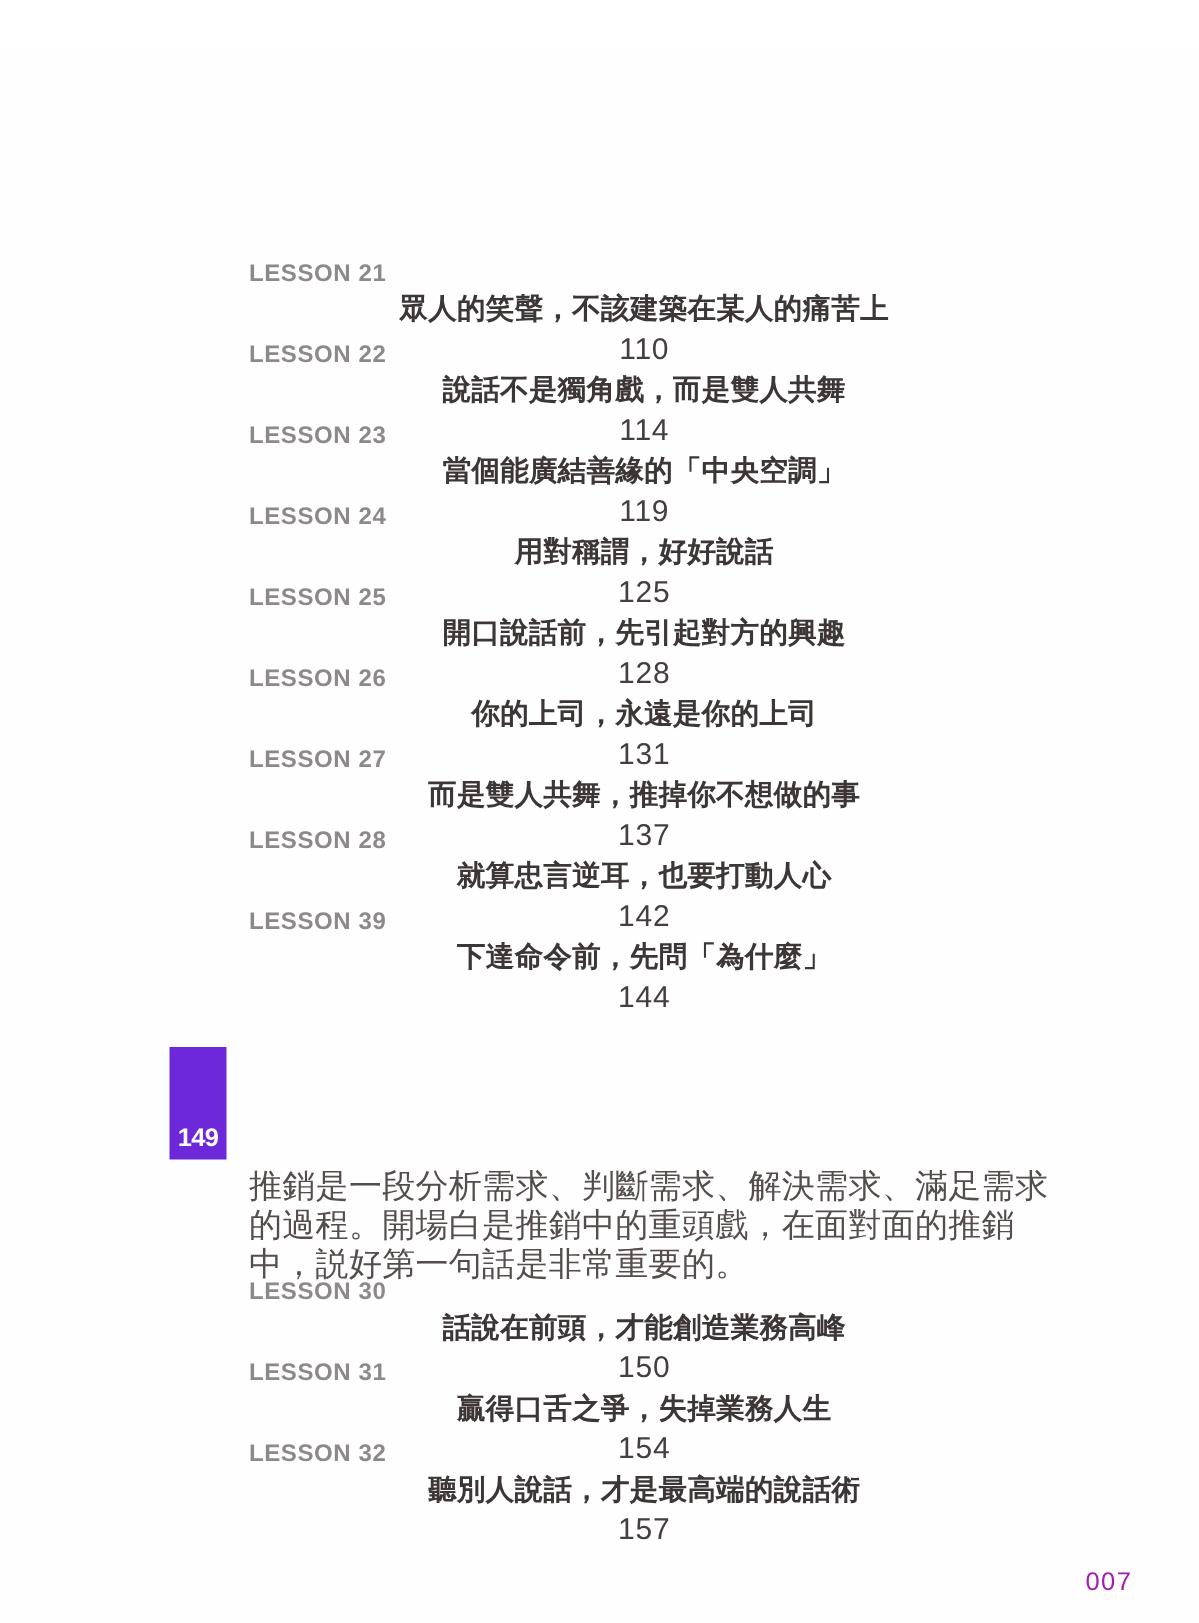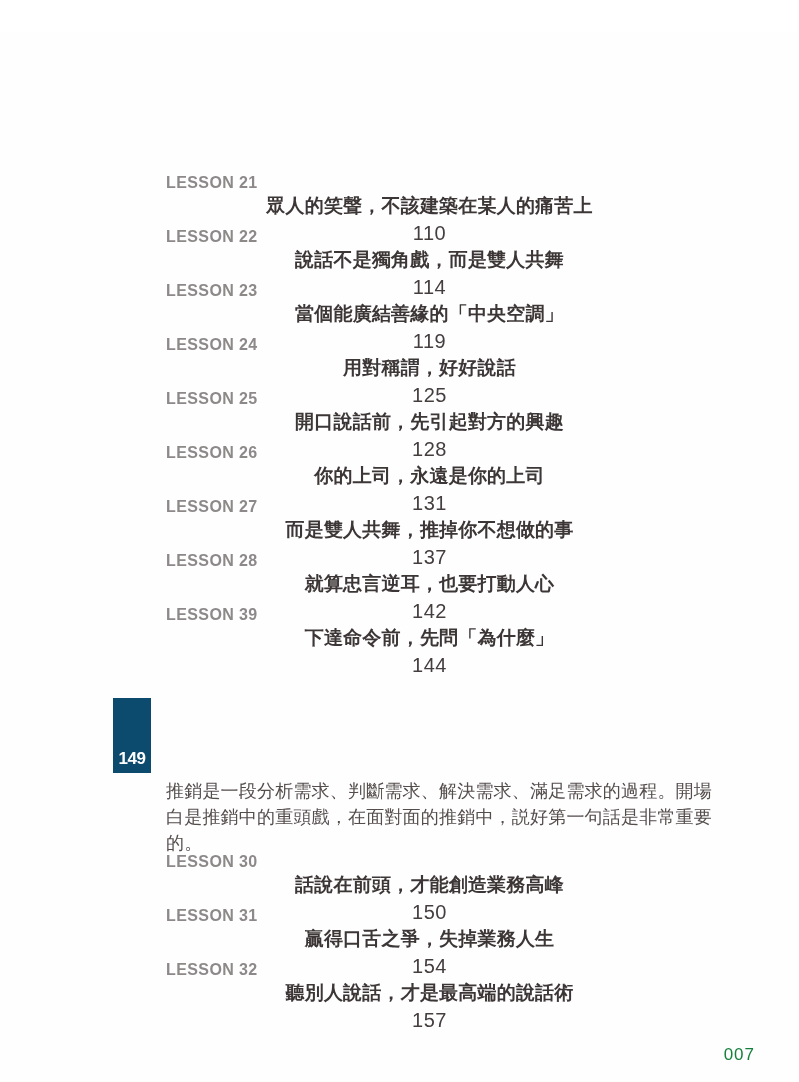--- a/index.html
+++ b/index.html
@@ -42,46 +42,46 @@
   }
   .lesson-page {
     font-size: 20px; color: #453e3e; line-height: 1;
     letter-spacing: 0.5px;
   }
 
   
   .chapter-box {
     position: absolute; left: 113px; top: 666px;
     width: 38px; height: 75px;
-    background: #0c4a6e;
+    background: #6d28d9;
     display: flex; align-items: flex-end; justify-content: center;
     padding-bottom: 4px;
   }
   .chapter-box span {
     color: #ffffff; font-size: 17px; font-weight: bold; letter-spacing: -0.5px;
   }
   .chapter-text { position: absolute; left: 166px; top: 659px; }
   .chapter-heading {
     font-size: 34px; font-weight: bold; color: #2e2624;
     line-height: 40px; letter-spacing: -0.5px;
   }
   .chapter-subtitle {
     font-size: 29px; font-weight: bold; color: #2e2624;
     line-height: 37px; letter-spacing: 0.5px;
   }
   .chapter-intro {
     position: absolute; left: 166px; top: 746px; width: 548px;
-    font-size: 18px; line-height: 26px; color: #544d4c;
+    font-size: 22px; line-height: 26px; color: #544d4c;
     letter-spacing: 0.2px;
   }
 
   
   .folio {
     position: absolute; top: 1013px; right: 44px;
-    font-size: 17px; color: #15803d; letter-spacing: 1px;
+    font-size: 17px; color: #a21caf; letter-spacing: 1px;
   }
 </style>
 </head>
 <body>
 
 <div class="page">
 
   <section class="toc toc-top">
   <div class="toc-item">
     <div class="lesson-label">LESSON 21</div>

